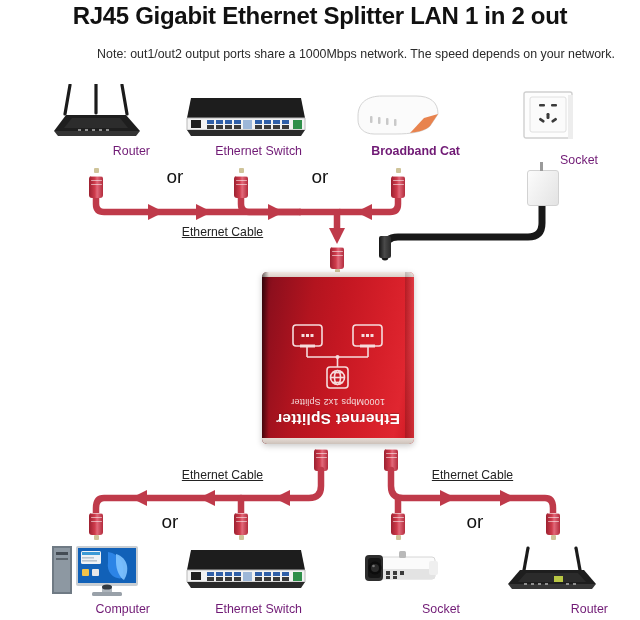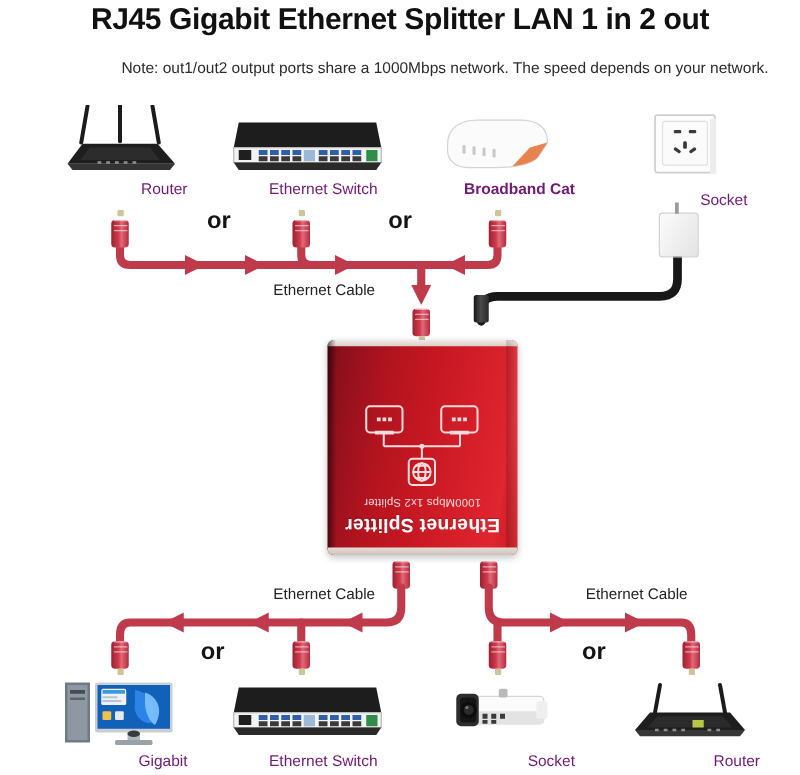--- a/index.html
+++ b/index.html
@@ -17,24 +17,24 @@
   }
   #note{
     left:0;top:47px;width:640px;text-align:center;
     font-size:12.4px;color:#2b2b2b;white-space:nowrap;padding-left:36px;
   }
   
   .dev-label{
     text-align:right;font-size:12.4px;color:#701a75;white-space:nowrap;
   }
   .or-label{
-    text-align:center;font-weight:bold;font-size:19px;color:#141414;
+    text-align:center;font-weight:normal;font-size:19px;color:#141414;
   }
   .cable-label{
-    text-align:right;font-size:12.2px;color:#232323;white-space:nowrap;
+    text-align:center;font-size:12.2px;color:#232323;white-space:nowrap;text-decoration:underline;
   }
   
   #splitter{
     left:262px;top:272px;width:152px;height:172px;
     border-radius:5px;
     background:linear-gradient(100deg,#6d0a16 0%,#8d0f1d 7%,#b3141f 30%,#c41722 48%,#d61f29 72%,#e02630 88%,#c8161f 100%);
     box-shadow:0 2px 6px rgba(0,0,0,.22);
     overflow:hidden;
   }
   #splitter .topedge{
@@ -365,21 +365,21 @@
   <rect x="31" y="11" width="20" height="13" rx="1.5" fill="#eef2f6"></rect>
   <rect x="32" y="12" width="18" height="3" fill="#3c9ad6"></rect>
   <rect x="32" y="17" width="12" height="1.6" fill="#b8c4cf"></rect>
   <rect x="32" y="20" width="15" height="1.6" fill="#b8c4cf"></rect>
   <rect x="32" y="29" width="7" height="7" rx="1" fill="#f0c24a"></rect>
   <rect x="42" y="29" width="7" height="7" rx="1" fill="#e8e8e8"></rect>
   <rect x="52" y="46" width="10" height="7" fill="#aeb5bc"></rect>
   <rect x="42" y="52" width="30" height="4" rx="1.5" fill="#99a1a9"></rect>
   <ellipse cx="57" cy="47" rx="5" ry="2.6" fill="#343b42"></ellipse>
 </svg>
-<div class="abs dev-label" style="left:40px;top:602px;width:110px;">Gigabit</div>
+<div class="abs dev-label" style="left:40px;top:602px;width:110px;">Computer</div>
 
 <svg class="pic" style="left:177px;top:548px;" width="130" height="44" viewBox="0 0 130 44">
   <path d="M14 2 H124 L128 22 H10 Z" fill="#1d1d1d"></path>
   <path d="M10 22 H128 V34 H10 Z" fill="#f3f3f3" stroke="#b9b9b9" stroke-width="1"></path>
   <path d="M10 34 H128 L124 40 H14 Z" fill="#2a2a2a"></path>
   <rect x="14" y="24" width="10" height="8" fill="#1f1f1f"></rect>
   <g fill="#2f5fa8">
     <rect x="30" y="24" width="7" height="4"></rect>
       <rect x="39" y="24" width="7" height="4"></rect>
     <rect x="48" y="24" width="7" height="4"></rect>

